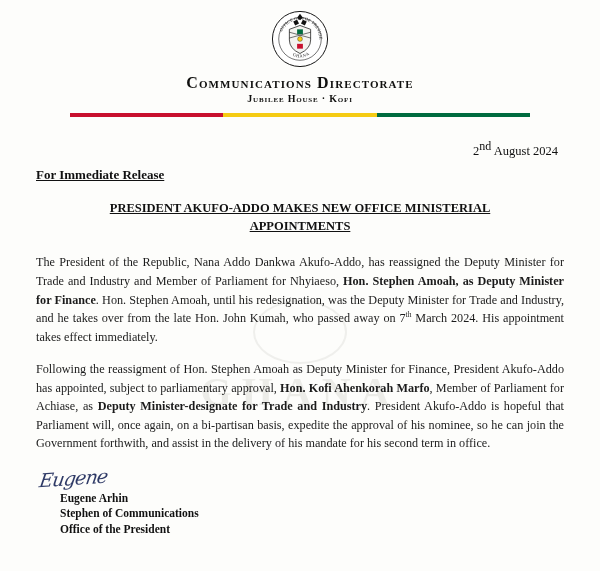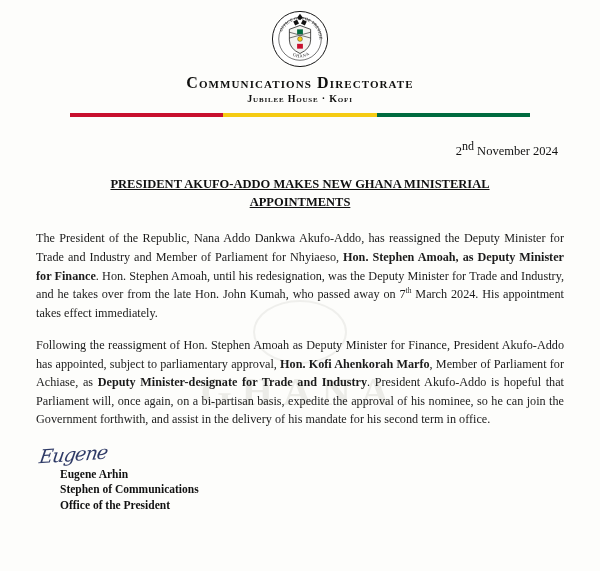--- a/index.html
+++ b/index.html
@@ -205,25 +205,26 @@
     <div class="org-line1">Communications Directorate</div>
     <div class="org-line2">Jubilee House · Kofi</div>
     <div class="rule">
       <span class="r" style="background:#c8102e"></span>
       <span class="y" style="background:#f5cb13"></span>
       <span class="g" style="background:#006b3f"></span>
     </div>
   </div>
 
   <div class="date">
-    <span>2</span><sup>nd</sup><span> November 2024</span>
-  </div>
-
-
-  <div class="title">PRESIDENT AKUFO-ADDO MAKES NEW GHANA MINISTERIAL APPOINTMENTS</div>
+    <span>2</span><sup>nd</sup><span> August 2024</span>
+  </div>
+
+  <div class="release">For Immediate Release</div>
+
+  <div class="title">PRESIDENT AKUFO-ADDO MAKES NEW OFFICE MINISTERIAL APPOINTMENTS</div>
 
   <div class="body-text">
     <p>The President of the Republic, Nana Addo Dankwa Akufo-Addo, has reassigned the Deputy Minister for Trade and Industry and Member of Parliament for Nhyiaeso, <b>Hon. Stephen Amoah, as Deputy Minister for Finance</b>. Hon. Stephen Amoah, until his redesignation, was the Deputy Minister for Trade and Industry, and he takes over from the late Hon. John Kumah, who passed away on 7<sup>th</sup> March 2024. His appointment takes effect immediately.</p>
     <p>Following the reassigment of Hon. Stephen Amoah as Deputy Minister for Finance, President Akufo-Addo has appointed, subject to parliamentary approval, <b>Hon. Kofi Ahenkorah Marfo</b>, Member of Parliament for Achiase, as <b>Deputy Minister-designate for Trade and Industry</b>. President Akufo-Addo is hopeful that Parliament will, once again, on a bi-partisan basis, expedite the approval of his nominee, so he can join the Government forthwith, and assist in the delivery of his mandate for his second term in office.</p>
   </div>
 
   <div class="sig-block">
     <div class="sig-script">Eugene</div>
     <div class="sig-name">Eugene Arhin</div>
     <div class="sig-role">Stephen of Communications</div>

